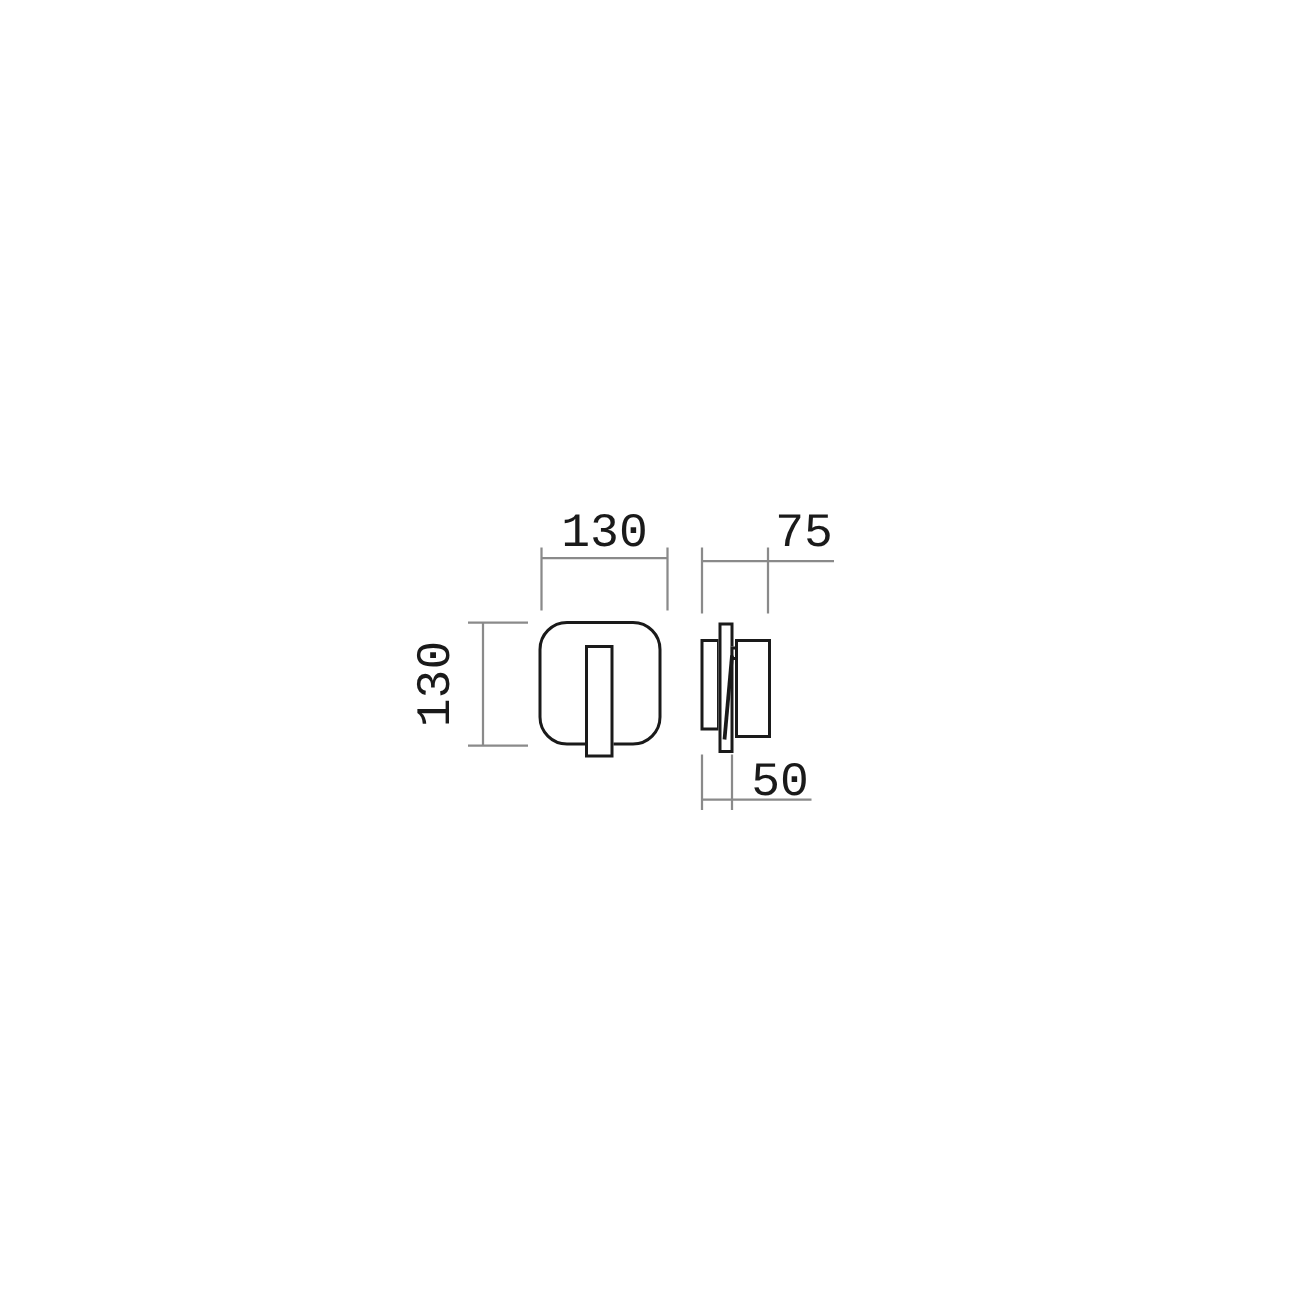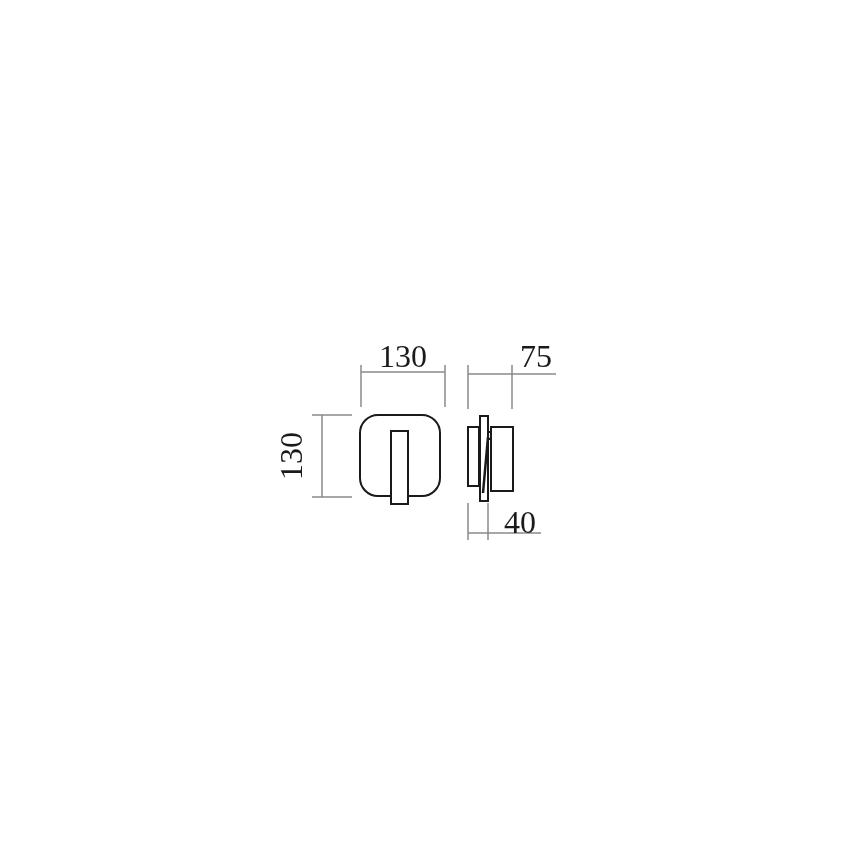--- a/index.html
+++ b/index.html
@@ -6,21 +6,21 @@
     margin: 0;
     padding: 0;
     background: #ffffff;
   }
   .canvas {
     position: relative;
     width: 861px;
     height: 868px;
     background: #ffffff;
     overflow: hidden;
-    font-family: Liberation Serif, serif;
+    font-family: Liberation Mono, monospace;
   }
   .layer {
     position: absolute;
     left: 0;
     top: 0;
     width: 868px;
     height: 868px;
     pointer-events: none;
   }
   .layer.dims { z-index: 1; }
@@ -109,15 +109,15 @@
   <div class="shape side-joint"></div>
   <div class="shape side-head"></div>
 
   <svg class="layer overlay" viewBox="0 0 868 868">
     <line class="object" x1="488" y1="437" x2="483" y2="493"></line>
   </svg>
 
   <div class="dim-label front-width">130</div>
   <div class="dim-label front-height">130</div>
   <div class="dim-label total-depth">75</div>
-  <div class="dim-label plate-depth">40</div>
+  <div class="dim-label plate-depth">50</div>
 
 </div>
 
 </body></html>

